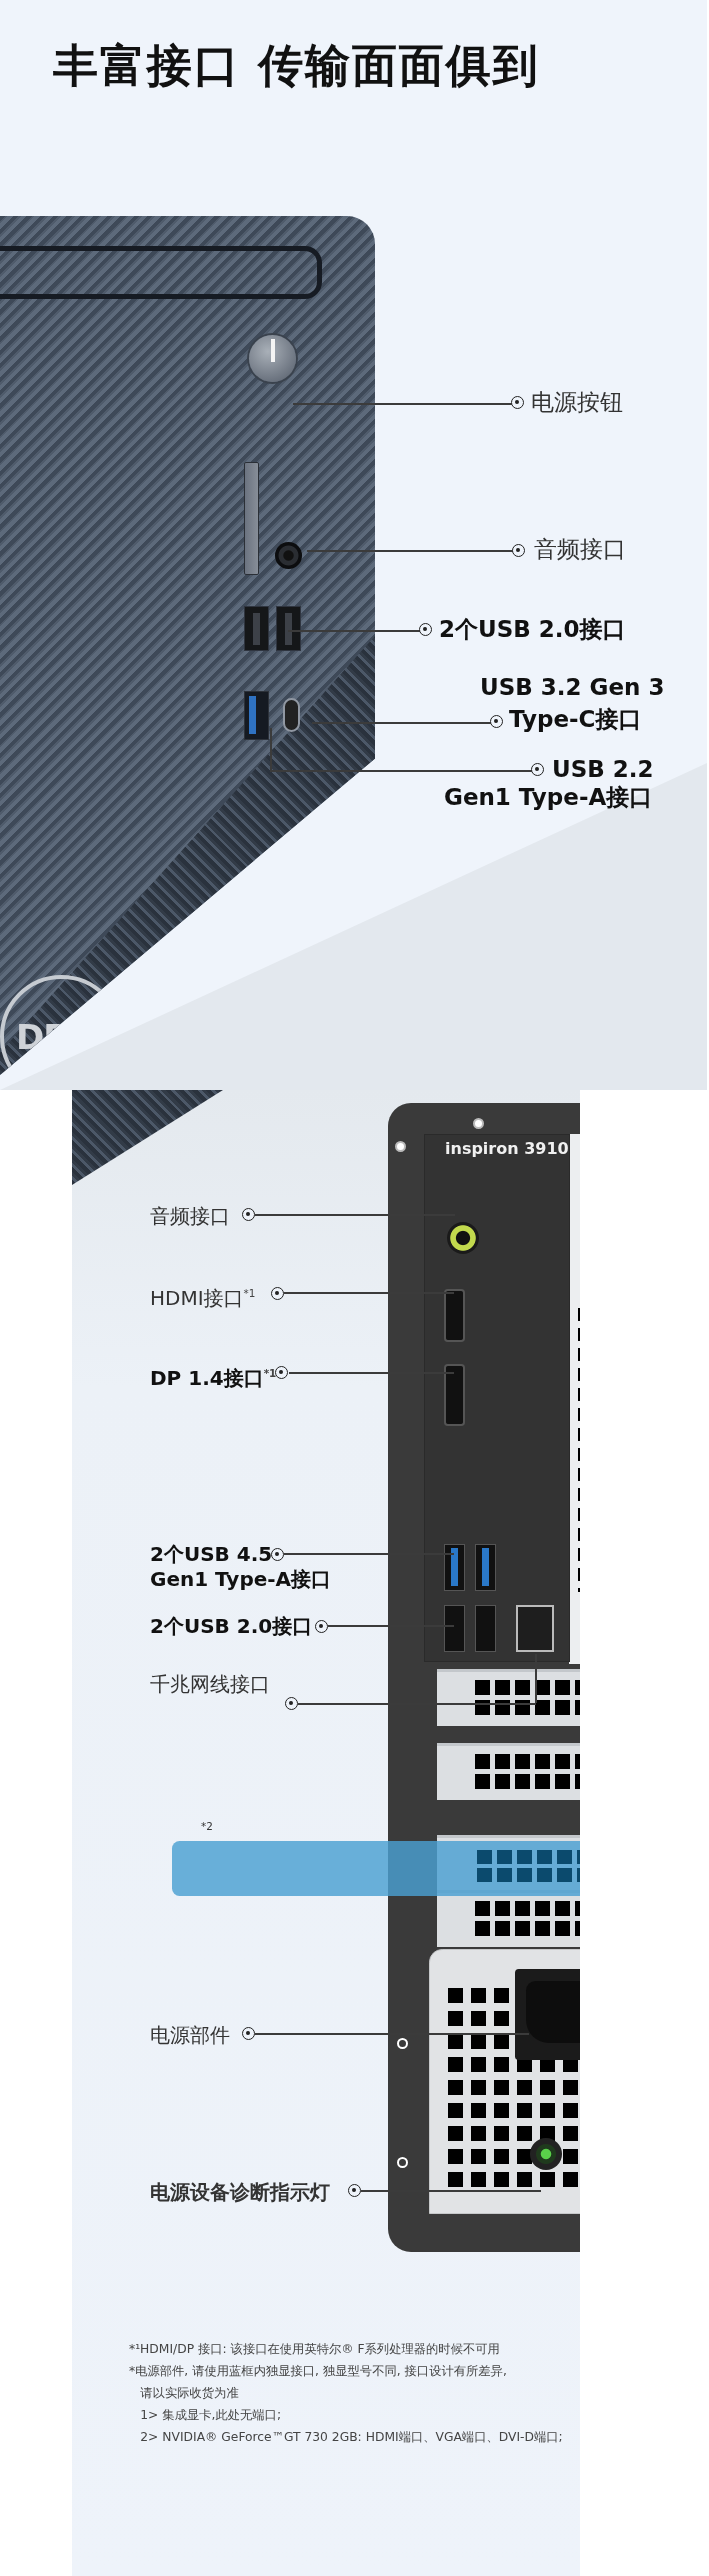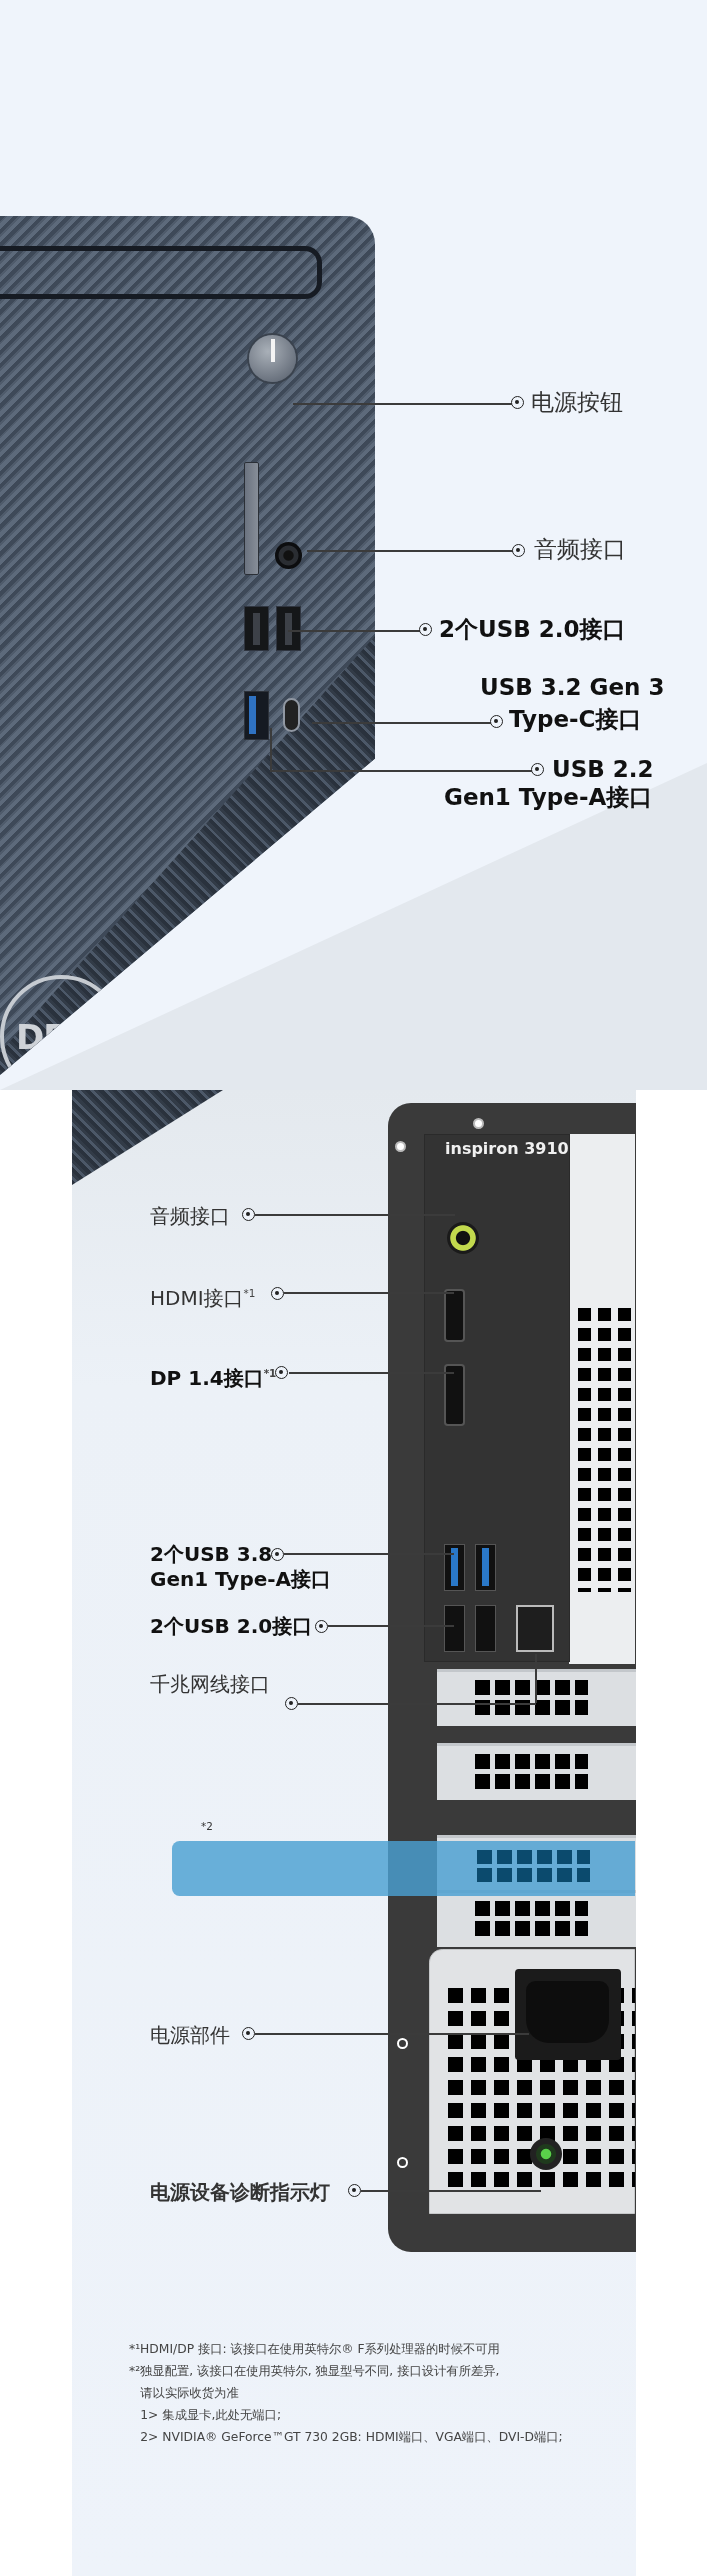--- a/index.html
+++ b/index.html
@@ -77,21 +77,21 @@
     position: absolute; width: 13.2px; height: 13.2px; border-radius: 50%;
     border: 1.9px solid #222; background: #eff4fb;
   }
   .dot::after { content: ""; position: absolute; left: 2.8px; top: 2.8px; width: 3.8px; height: 3.8px; border-radius: 50%; background: #222; }
   .label { position: absolute; font-size: 23px; color: #333; white-space: nowrap; line-height: 28px; }
   .label.bold { font-weight: bold; color: #111; }
   .label.right { text-align: right; }
 
   
   .lower {
-    position: absolute; left: 72px; top: 1090px; width: 564px; height: 1486px;
+    position: absolute; left: 72px; top: 1090px; width: 508px; height: 1486px;
     background: linear-gradient(180deg, #e4e9ee 0%, #ecf1f7 20%, #eef3fa 100%);
     overflow: hidden;
   }
   .lower-stripe-corner {
     position: absolute; left: 0; top: 0; width: 151px; height: 95px;
     background-image: repeating-linear-gradient(45deg, #2a323d 0 3.8px, #4c5868 3.8px 6.6px, #323b47 6.6px 9.5px);
     clip-path: polygon(0 0, 100% 0, 0 100%);
   }
   .rear-case {
     position: absolute; left: 316px; top: 13.2px; width: 248px; height: 1149px;
@@ -186,20 +186,21 @@
     font-size: 12.3px; line-height: 22px; color: #444;
     font-family: "DejaVu Sans", sans-serif;
   }
   .footnotes .indent { padding-left: 11.3px; }
 </style>
 </head>
 <body>
 
 <section class="top">
   <div class="light-band"></div>
+  <h1 class="headline">丰富接口 传输面面俱到</h1>
 
   <div class="tower">
     <div class="tower-lower-stripes"></div>
     <div class="drive-slot"></div>
     <div class="power-btn"></div>
     <div class="card-reader"></div>
     <div class="audio-jack-front"></div>
     <div class="usb2-front" style="left:263px;"></div>
     <div class="usb2-front" style="left:295px;"></div>
     <div class="usb3-front" style="top:475px;"></div>
@@ -282,21 +283,21 @@
   </div>
   <div class="dot" style="left:199px; top:197px;"></div>
   <div class="callout-line" style="left:212px; top:202px; width:170px;"></div>
 
   <div class="label bold" style="left:78px; top:269px;">
     <span>DP 1.4接口</span><span class="sup">*1</span>
   </div>
   <div class="dot" style="left:203px; top:276px;"></div>
   <div class="callout-line" style="left:217px; top:282px; width:165px;"></div>
 
-  <div class="label bold" style="left:78px; top:450px;">2个USB 3.8</div>
+  <div class="label bold" style="left:78px; top:450px;">2个USB 4.5</div>
   <div class="label bold" style="left:78px; top:475px;">Gen1 Type-A接口</div>
   <div class="dot" style="left:199px; top:458px;"></div>
   <div class="callout-line" style="left:212px; top:463px; width:170px;"></div>
 
   <div class="label bold" style="left:78px; top:522px;">2个USB 2.0接口</div>
   <div class="dot" style="left:243px; top:530px;"></div>
   <div class="callout-line" style="left:256px; top:535px; width:126px;"></div>
 
   <div class="label" style="left:78px; top:580px;">千兆网线接口</div>
   <div class="dot" style="left:213px; top:607px;"></div>
@@ -306,19 +307,19 @@
   <div class="label" style="left:78px; top:931px;">电源部件</div>
   <div class="dot" style="left:170px; top:937px;"></div>
   <div class="callout-line" style="left:183px; top:943px; width:274px;"></div>
 
   <div class="label" style="left:78px; top:1088px;font-weight:bold;">电源设备诊断指示灯</div>
   <div class="dot" style="left:276px; top:1094px;"></div>
   <div class="callout-line" style="left:289px; top:1100px; width:180px;"></div>
 
   <div class="footnotes">
     <div>*¹HDMI/DP 接口: 该接口在使用英特尔® F系列处理器的时候不可用</div>
-    <div>*²独显配置, 该接口在使用英特尔, 独显型号不同, 接口设计有所差异,</div>
+    <div>*电源部件, 请使用蓝框内独显接口, 独显型号不同, 接口设计有所差异,</div>
     <div class="indent">请以实际收货为准</div>
     <div class="indent">1&gt; 集成显卡,此处无端口;</div>
     <div class="indent">2&gt; NVIDIA® GeForce™GT 730 2GB: HDMI端口、VGA端口、DVI-D端口;</div>
   </div>
 </section>
 
 
 </body></html>

